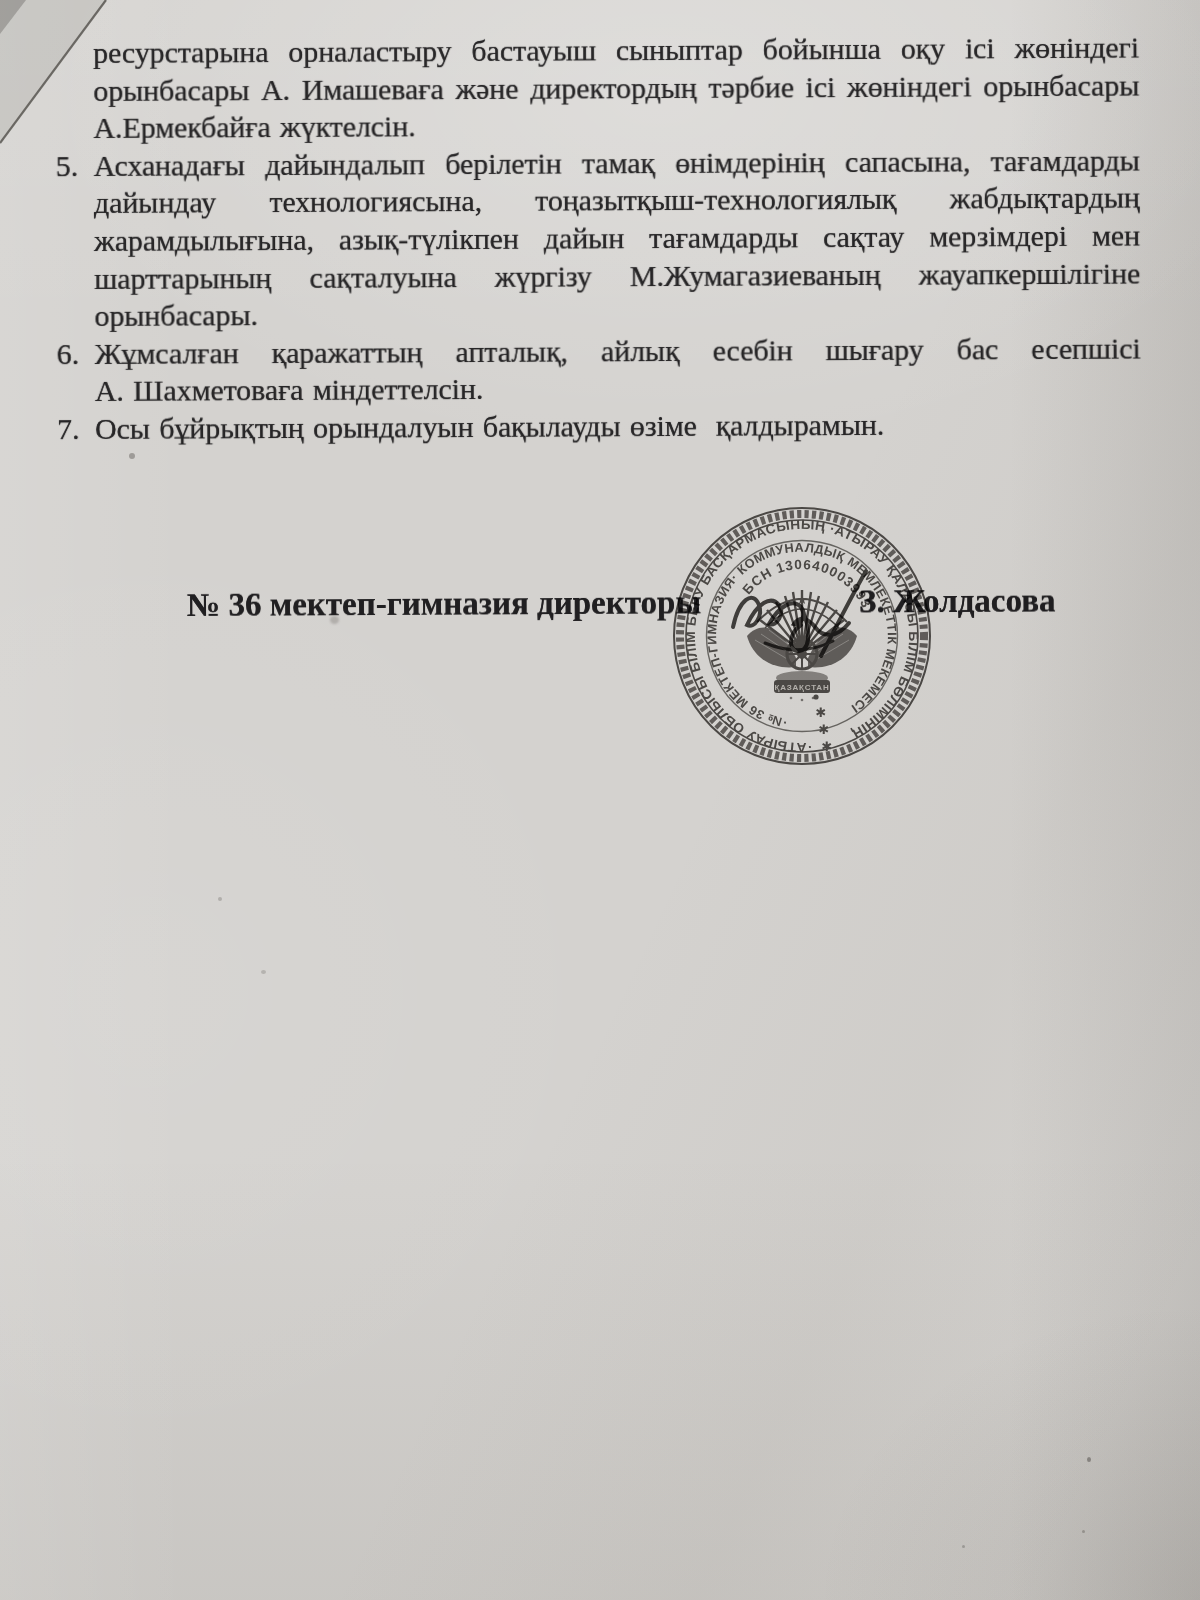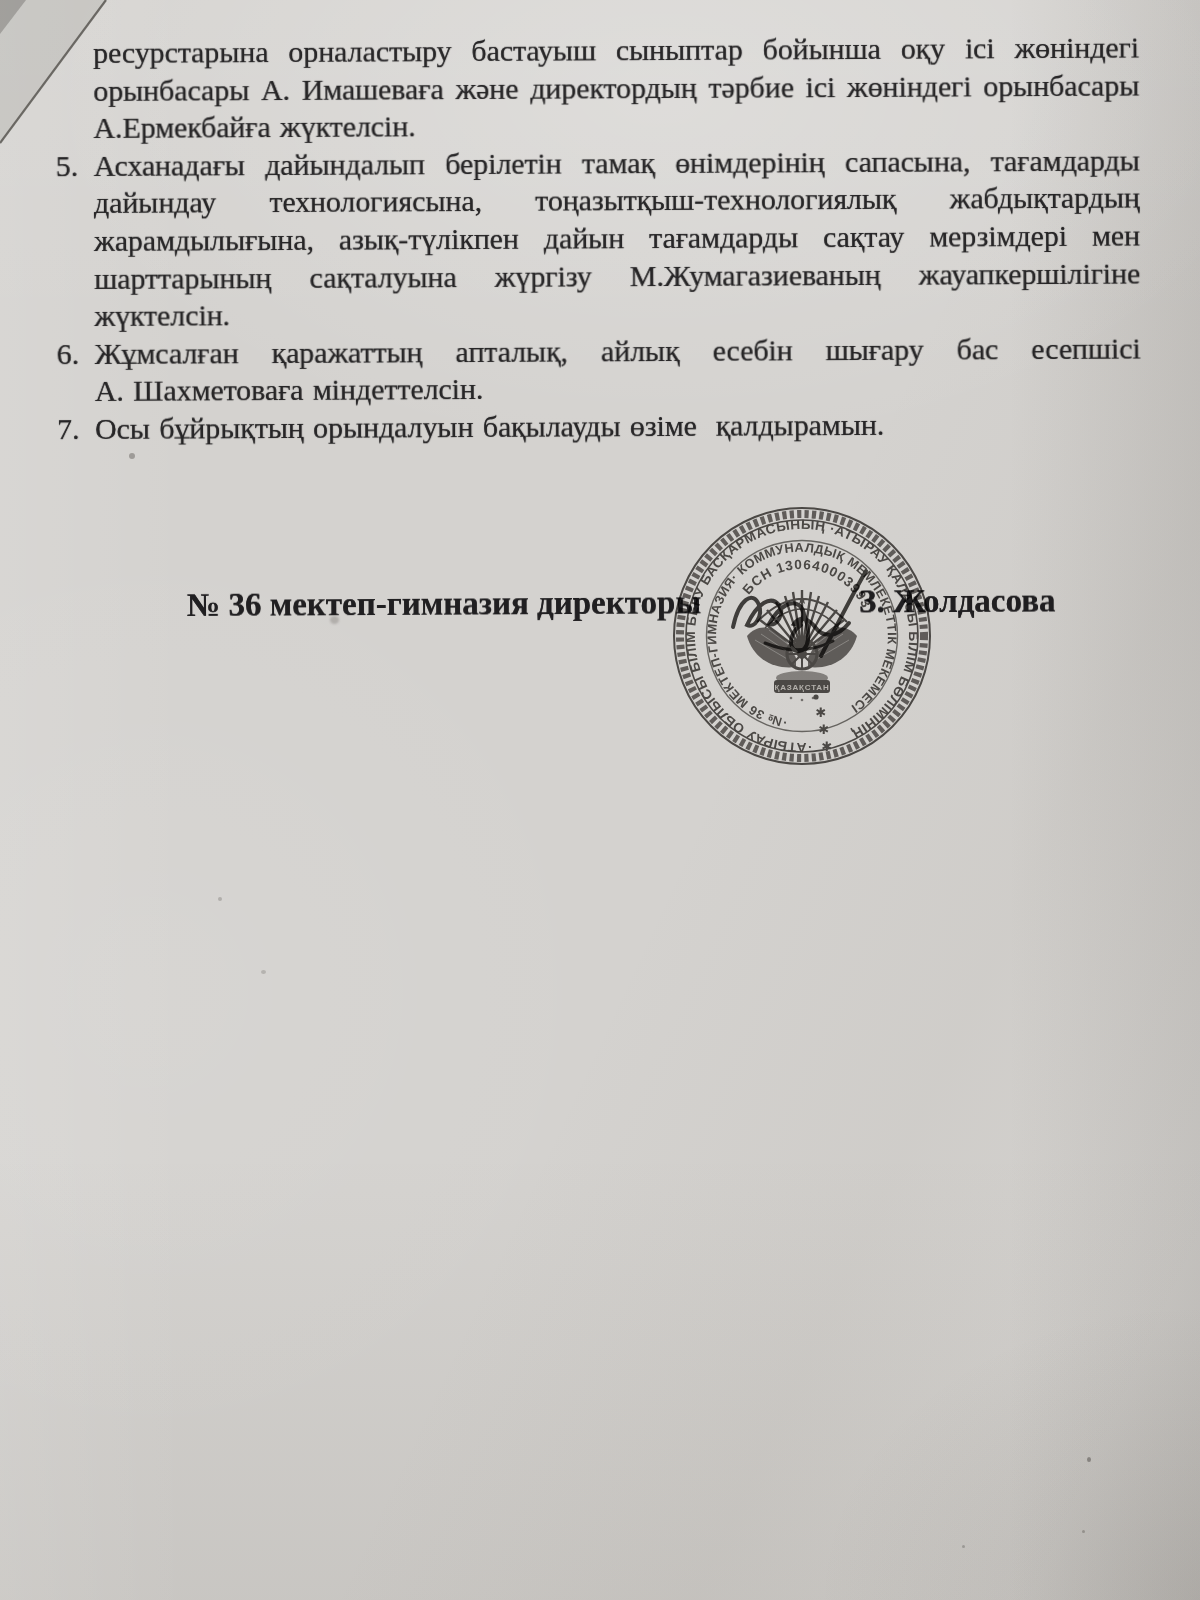--- a/index.html
+++ b/index.html
@@ -69,21 +69,21 @@
 </svg>
 
 <div class="textblock">
   <div class="line j"><span class="num"></span><span>ресурстарына орналастыру бастауыш сыныптар бойынша оқу ісі жөніндегі</span></div>
   <div class="line j"><span class="num"></span><span>орынбасары А. Имашеваға және директордың тәрбие ісі жөніндегі орынбасары</span></div>
   <div class="line l"><span class="num"></span><span>А.Ермекбайға жүктелсін.</span></div>
   <div class="line j"><span class="num">5.</span><span>Асханадағы дайындалып берілетін тамақ өнімдерінің сапасына, тағамдарды</span></div>
   <div class="line j"><span class="num"></span><span>дайындау технологиясына, тоңазытқыш-технологиялық жабдықтардың</span></div>
   <div class="line j"><span class="num"></span><span>жарамдылығына, азық-түлікпен дайын тағамдарды сақтау мерзімдері мен</span></div>
   <div class="line j"><span class="num"></span><span>шарттарының сақталуына жүргізу М.Жумагазиеваның жауапкершілігіне</span></div>
-  <div class="line l"><span class="num"></span><span>жүктелсін.</span></div>
+  <div class="line l"><span class="num"></span><span>орынбасары.</span></div>
   <div class="line j"><span class="num">6.</span><span>Жұмсалған қаражаттың апталық, айлық есебін шығару бас есепшісі</span></div>
   <div class="line l"><span class="num"></span><span>А. Шахметоваға міндеттелсін.</span></div>
   <div class="line l"><span class="num">7.</span><span>Осы бұйрықтың орындалуын бақылауды өзіме&nbsp; қалдырамын.</span></div>
 </div>
 
 <div class="sigrow">
   <span class="sig-title">№ 36 мектеп-гимназия директоры</span>
   <span class="sig-name">З. Жолдасова</span>
 </div>
 

